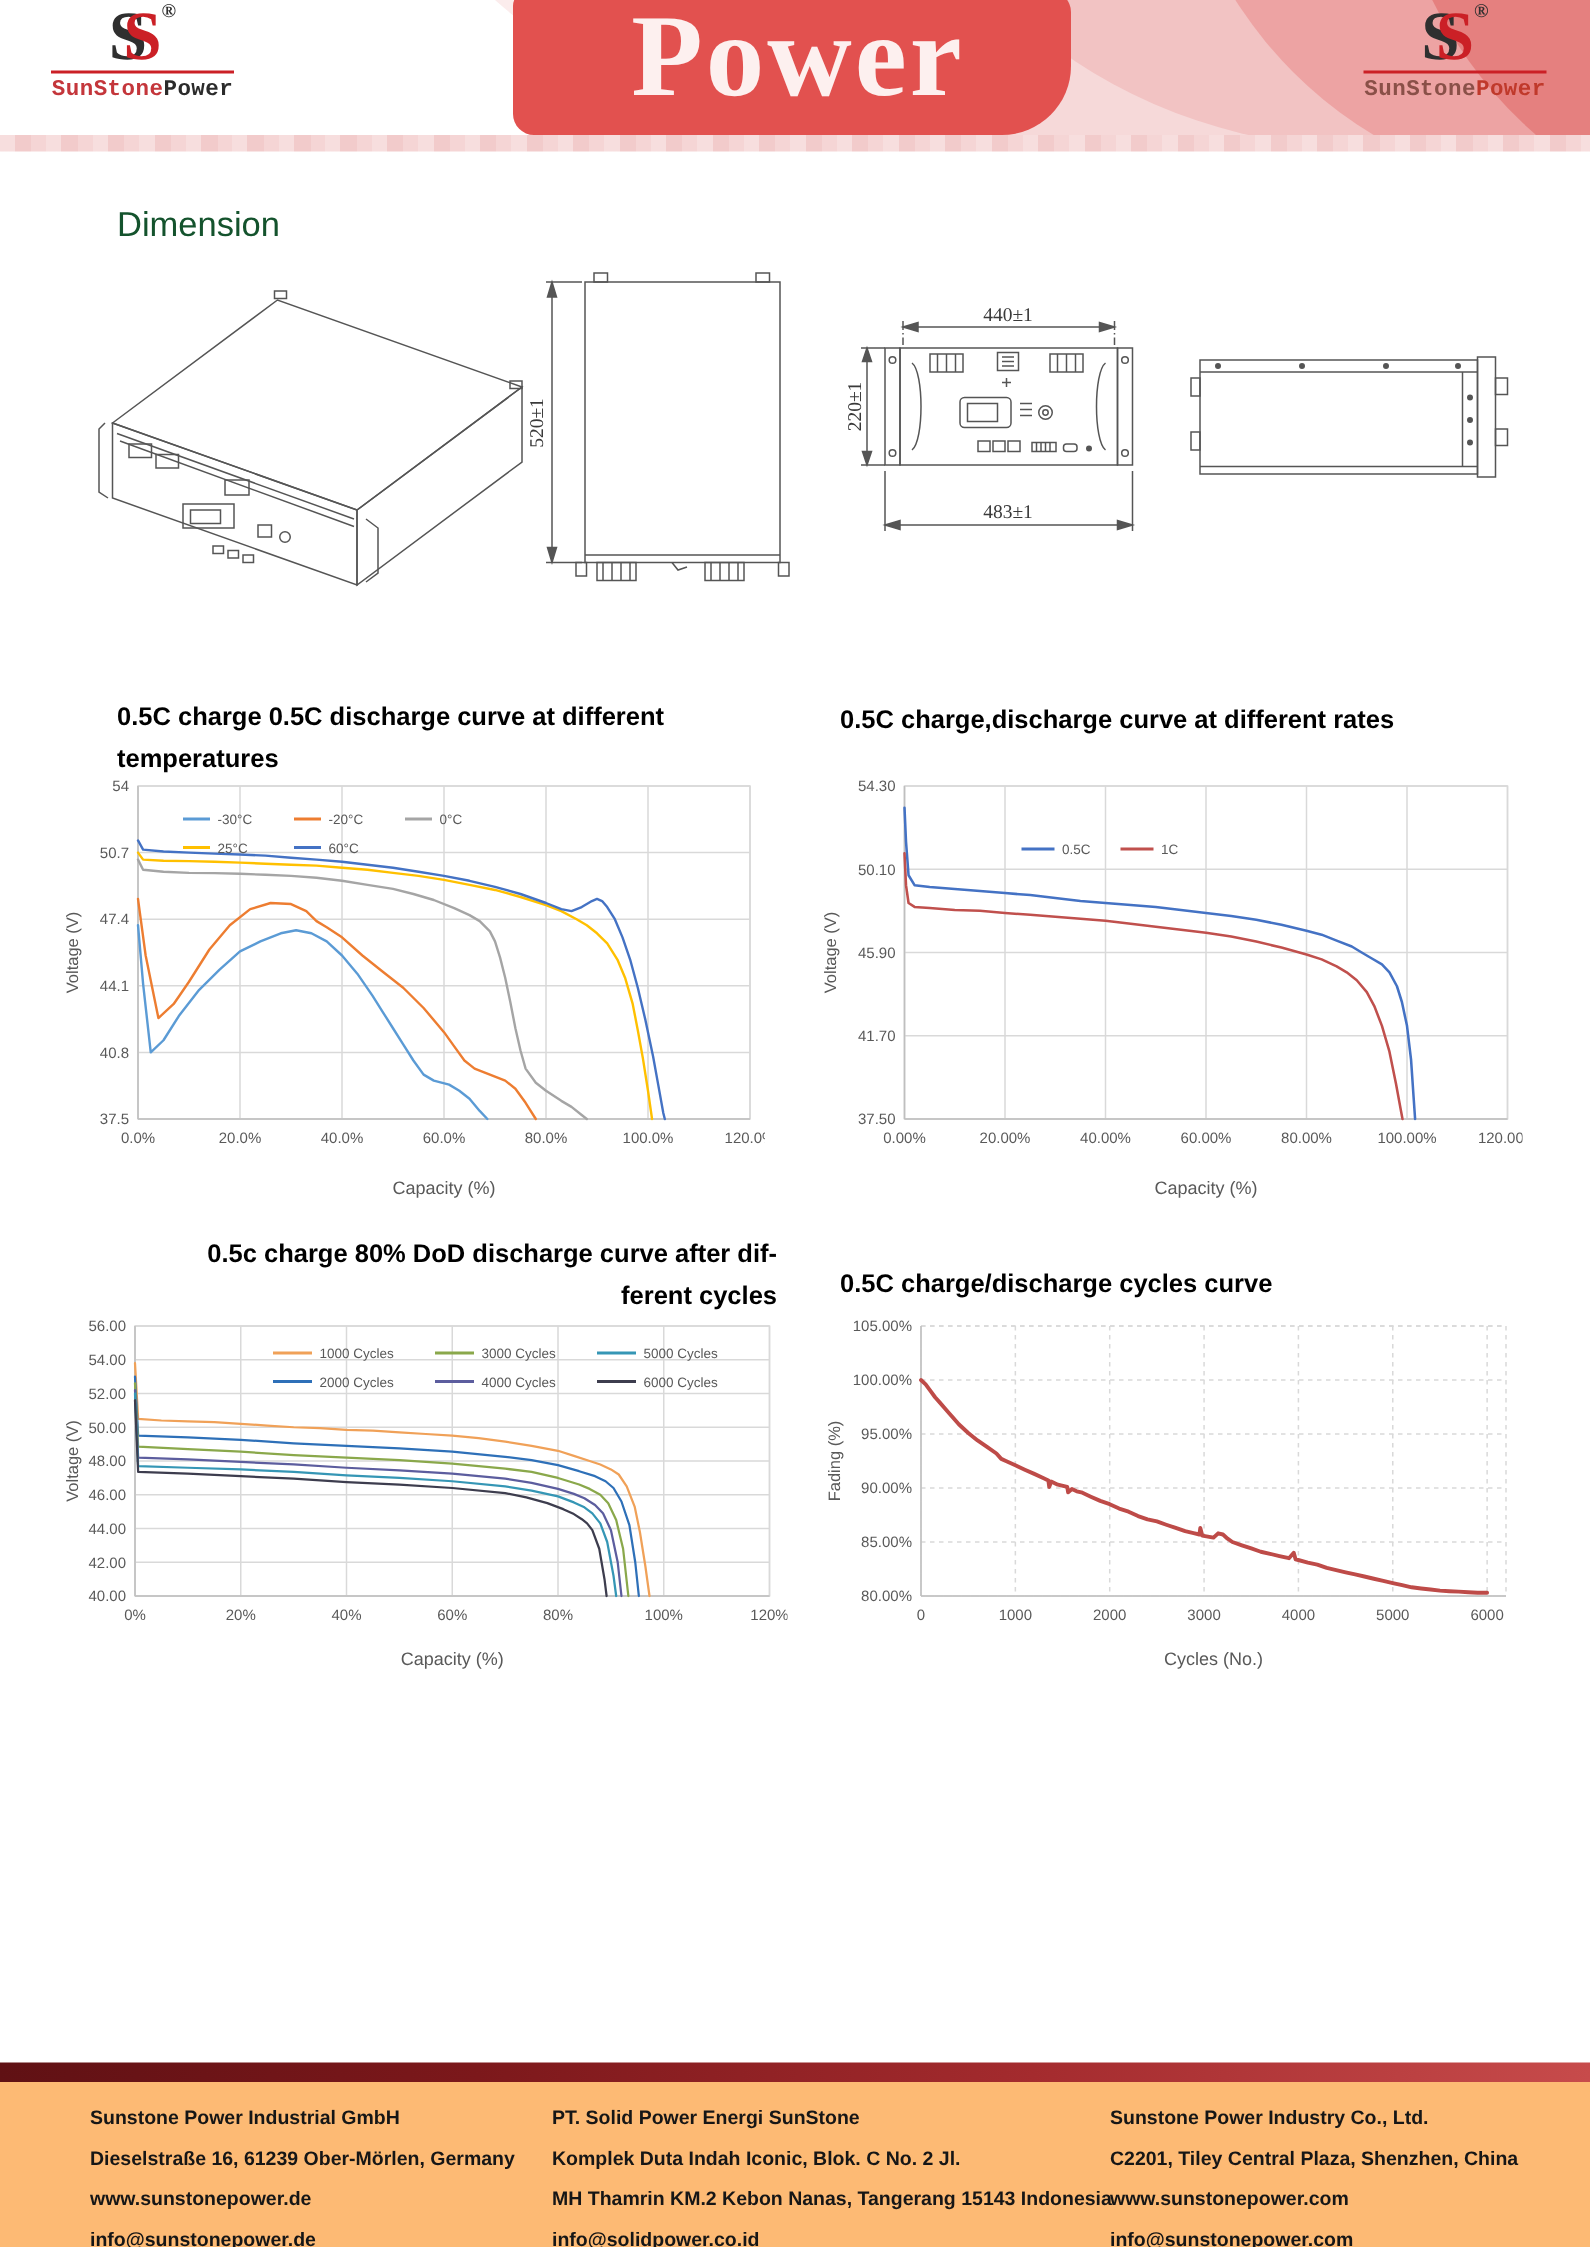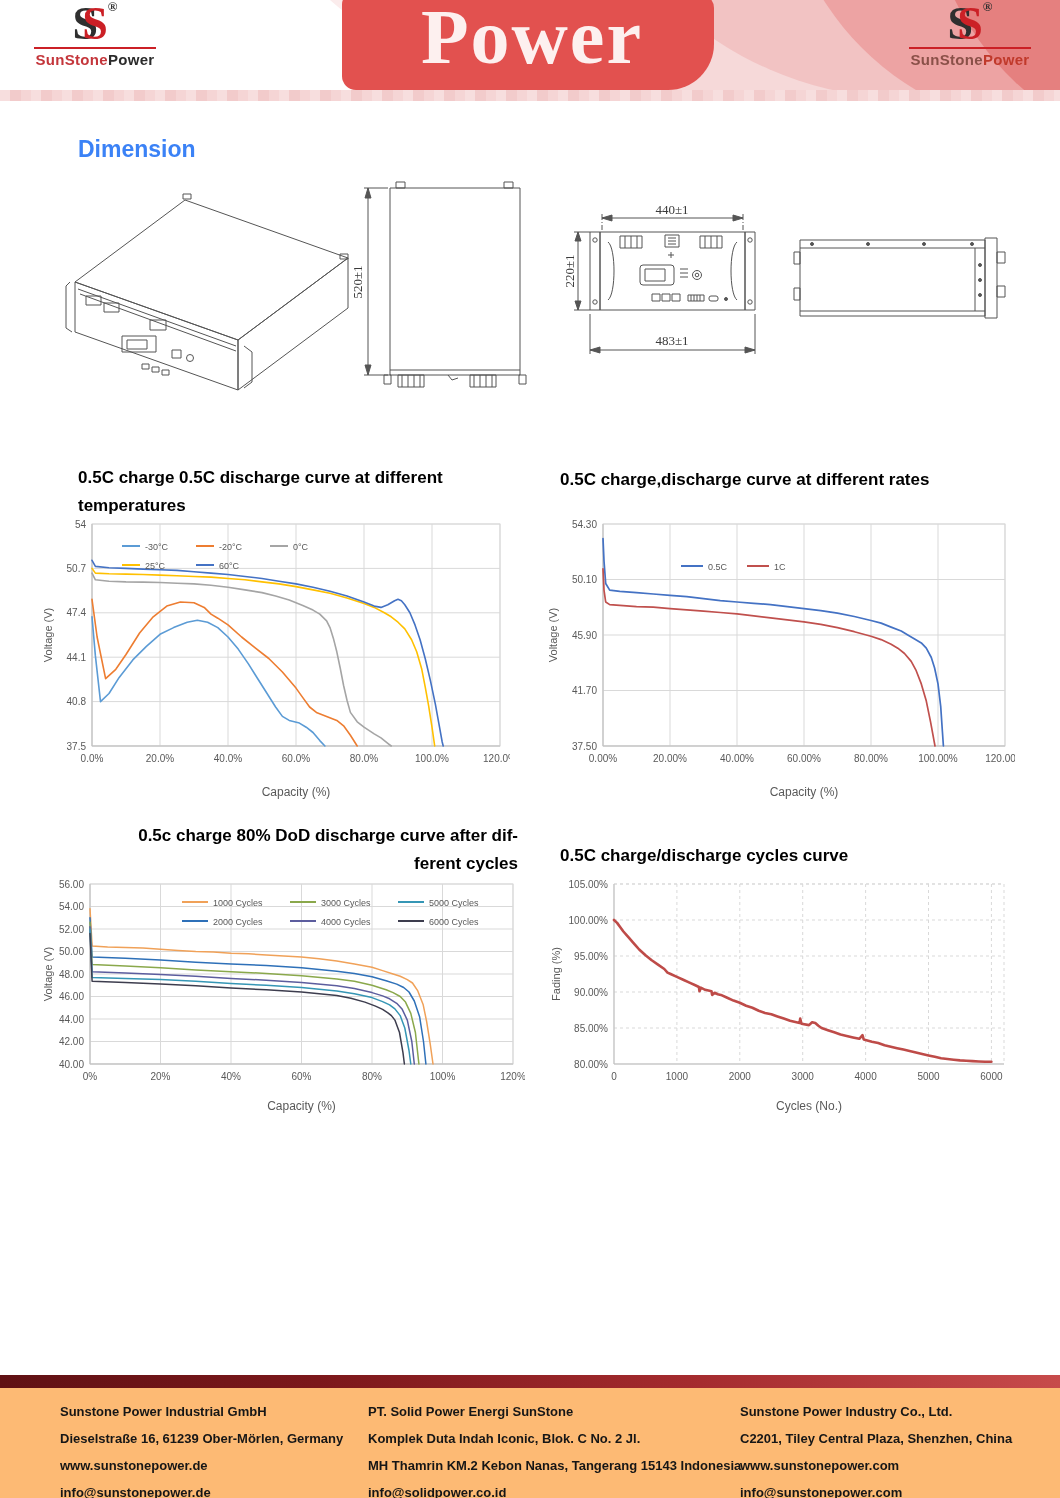--- a/index.html
+++ b/index.html
@@ -22,26 +22,26 @@
   .strip { position:absolute; top:90px; left:0; width:1060px; height:11px;
            background:repeating-linear-gradient(90deg,#f7dede 0 10px,#f2cbcb 10px 21px,#f5d5d5 21px 31px); }
   .logo { position:absolute; top:1px; width:130px; text-align:center; }
   .logo-left { left:30px; }
   .logo-right { left:905px; }
   .logo .mark { font-family:"Liberation Serif", serif; font-weight:bold; font-size:46px; line-height:0.95; }
   .logo .mark .s1 { color:#2f2f2f; }
   .logo .mark .s2 { color:#cb2026; margin-left:-16px; }
   .logo .mark .reg { font-size:13px; vertical-align:28px; color:#2f2f2f; }
   .logo .rule { height:2px; background:#cb2026; margin:1px 4px 2px; }
-  .logo .name { font-family:Liberation Sans, sans-serif; font-weight:bold; font-size:15px; letter-spacing:0.3px; white-space:nowrap; }
+  .logo .name { font-family:Liberation Mono, monospace; font-weight:bold; font-size:15px; letter-spacing:0.3px; white-space:nowrap; }
   .logo-left .name .n1 { color:#c4363b; } .logo-left .name .n2 { color:#2b2b2b; }
   .logo-right .name .n1 { color:#8a5048; } .logo-right .name .n2 { color:#c0392b; }
 
   
-  .dim-title { position:absolute; left:78px; top:136px; font-size:23px; font-weight:bold; color:#3b82f6; }
+  .dim-title { position:absolute; left:78px; top:136px; font-size:23px; font-weight:normal; color:#14532d; }
   .chart-title { position:absolute; font-size:17px; font-weight:bold; color:#000000; line-height:1.65; }
   .ct1 { left:78px; top:464px; width:420px; }
   .ct2 { left:560px; top:466px; width:440px; }
   .ct3 { left:78px; top:822px; width:440px;text-align:right; }
   .ct4 { left:560px; top:824px; width:440px;margin-top:18px; }
 
   
   .drawings { position:absolute; left:0; top:170px; }
   .drawings path, .drawings rect, .drawings line, .drawings polygon, .drawings polyline, .drawings circle
     { vector-effect:non-scaling-stroke; }

